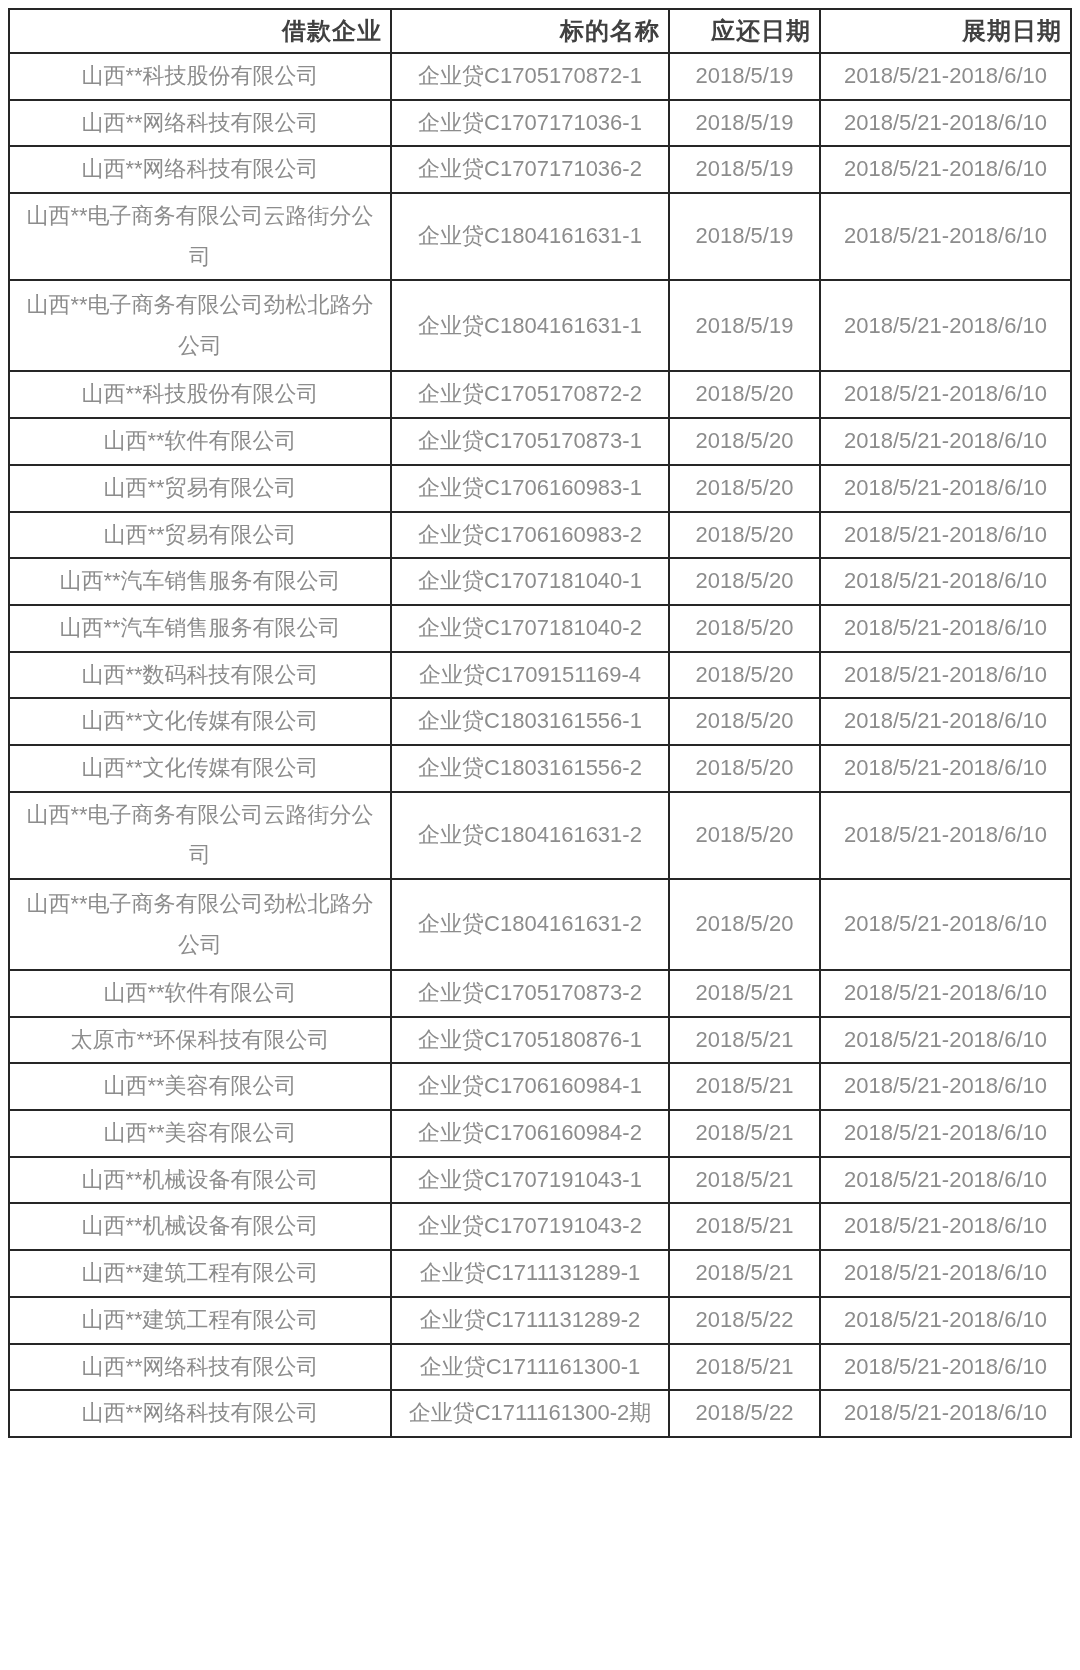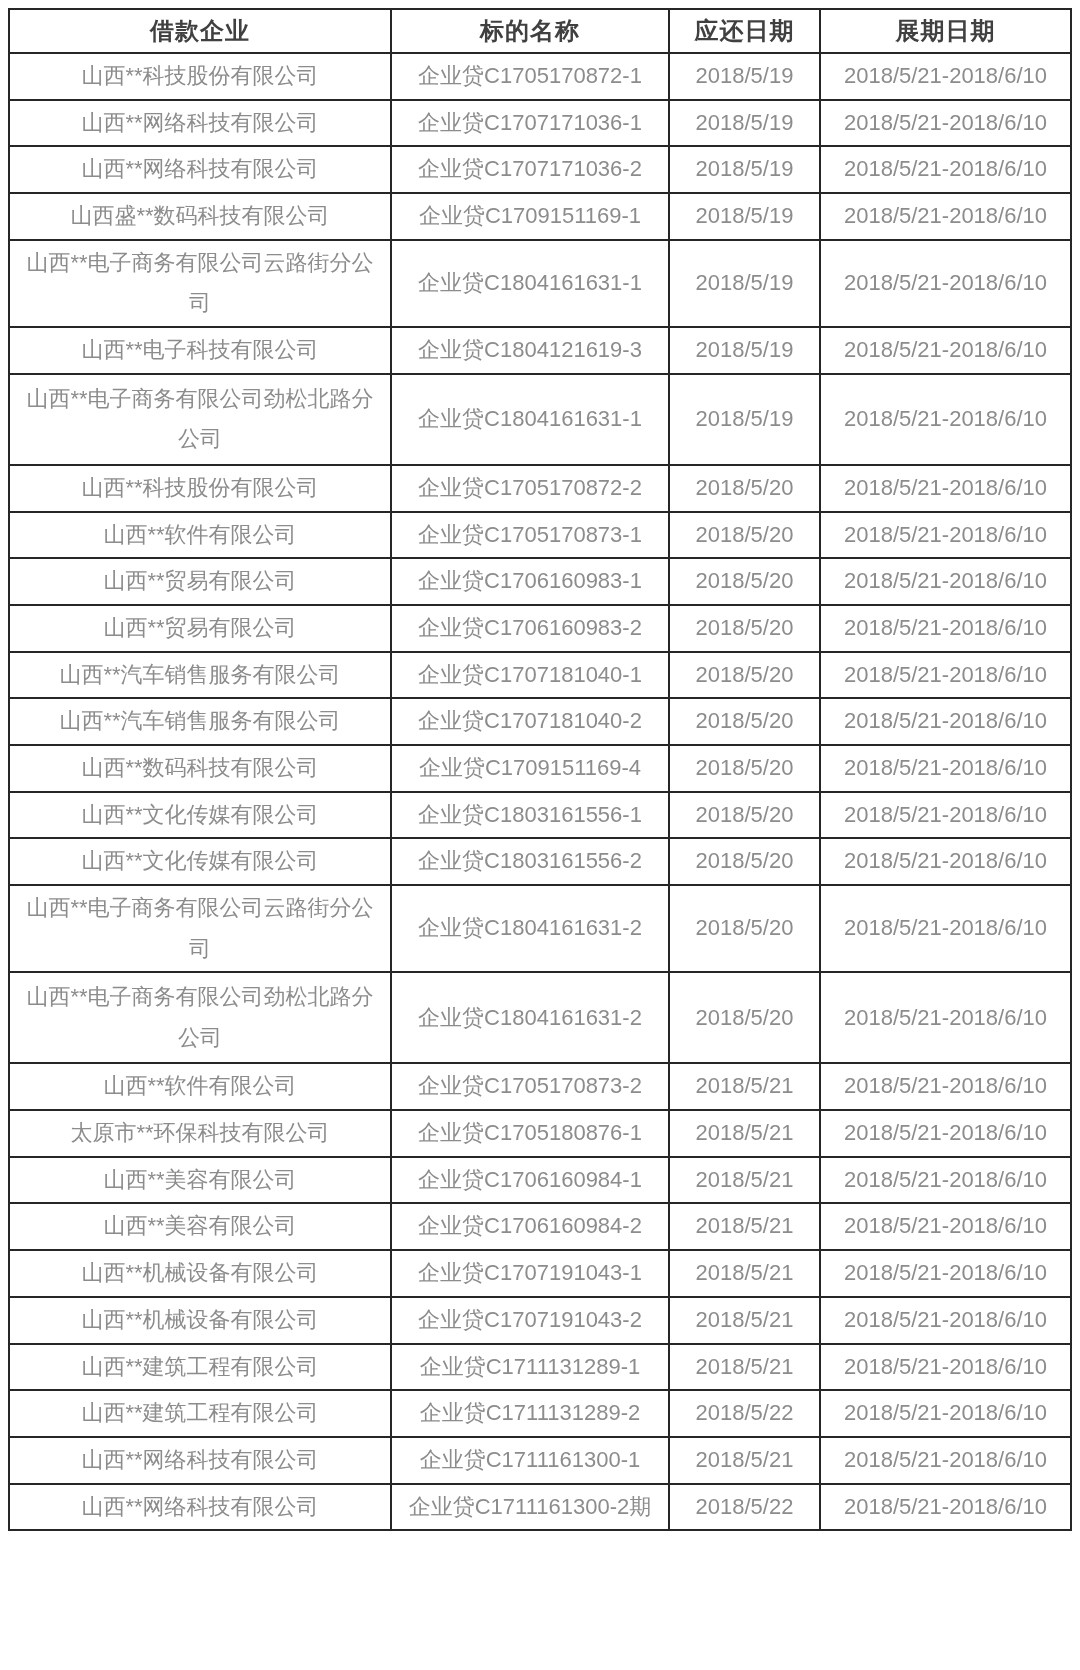--- a/index.html
+++ b/index.html
@@ -27,20 +27,21 @@
     padding: 2px 8px;
     overflow: hidden;
     word-break: break-all;
   }
   .loan-table th {
     height: 44px;
     font-size: 24px;
     font-weight: bold;
     color: var(--header-color, #404040);
     letter-spacing: 1px;
+    text-align: right;
   }
   .loan-table td {
     height: 45px;
     font-size: 22px;
     line-height: 1.85;
     font-weight: normal;
     color: var(--cell-color, #8c8c8c);
   }
   .loan-table tr.tall td {
     height: 91px;
@@ -78,34 +79,22 @@
           <td>2018/5/19</td>
           <td>2018/5/21-2018/6/10</td>
         </tr>
         <tr>
           <td>山西**网络科技有限公司</td>
           <td>企业贷C1707171036-2</td>
           <td>2018/5/19</td>
           <td>2018/5/21-2018/6/10</td>
         </tr>
         <tr>
-          <td>山西盛**数码科技有限公司</td>
-          <td>企业贷C1709151169-1</td>
-          <td>2018/5/19</td>
-          <td>2018/5/21-2018/6/10</td>
-        </tr>
-        <tr>
           <td>山西**电子商务有限公司云路街分公司</td>
           <td>企业贷C1804161631-1</td>
-          <td>2018/5/19</td>
-          <td>2018/5/21-2018/6/10</td>
-        </tr>
-        <tr>
-          <td>山西**电子科技有限公司</td>
-          <td>企业贷C1804121619-3</td>
           <td>2018/5/19</td>
           <td>2018/5/21-2018/6/10</td>
         </tr>
         <tr class="tall">
           <td>山西**电子商务有限公司劲松北路分公司</td>
           <td>企业贷C1804161631-1</td>
           <td>2018/5/19</td>
           <td>2018/5/21-2018/6/10</td>
         </tr>
         <tr>

